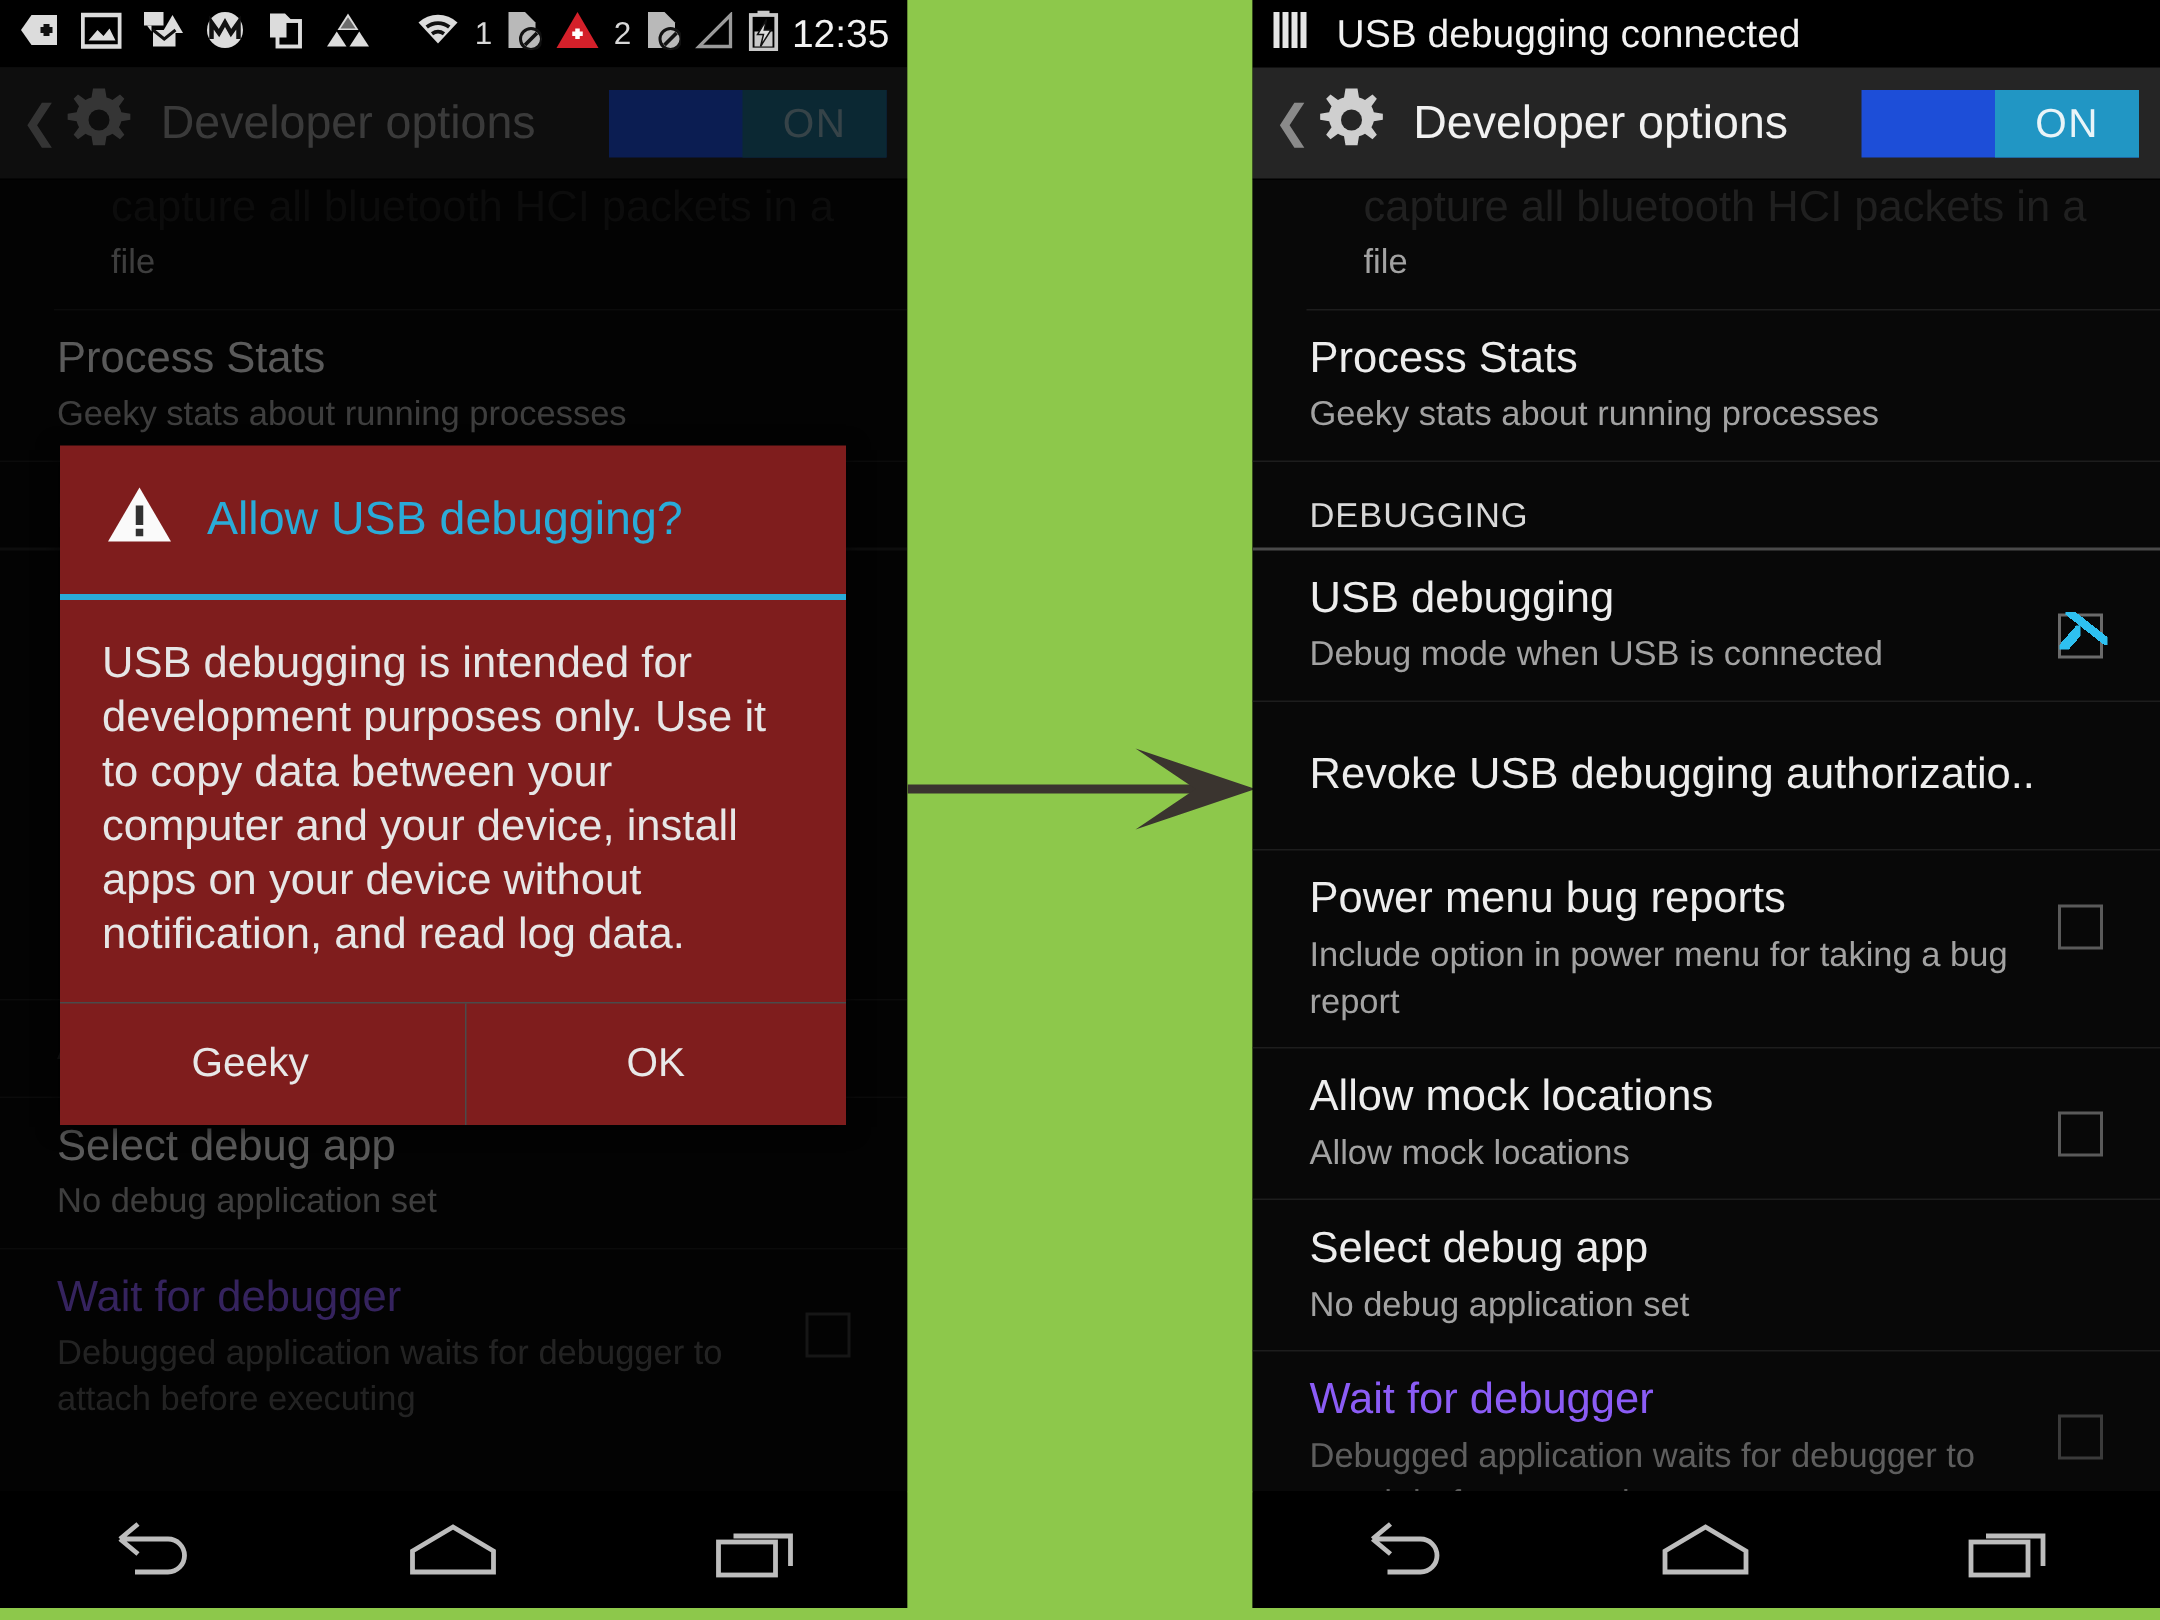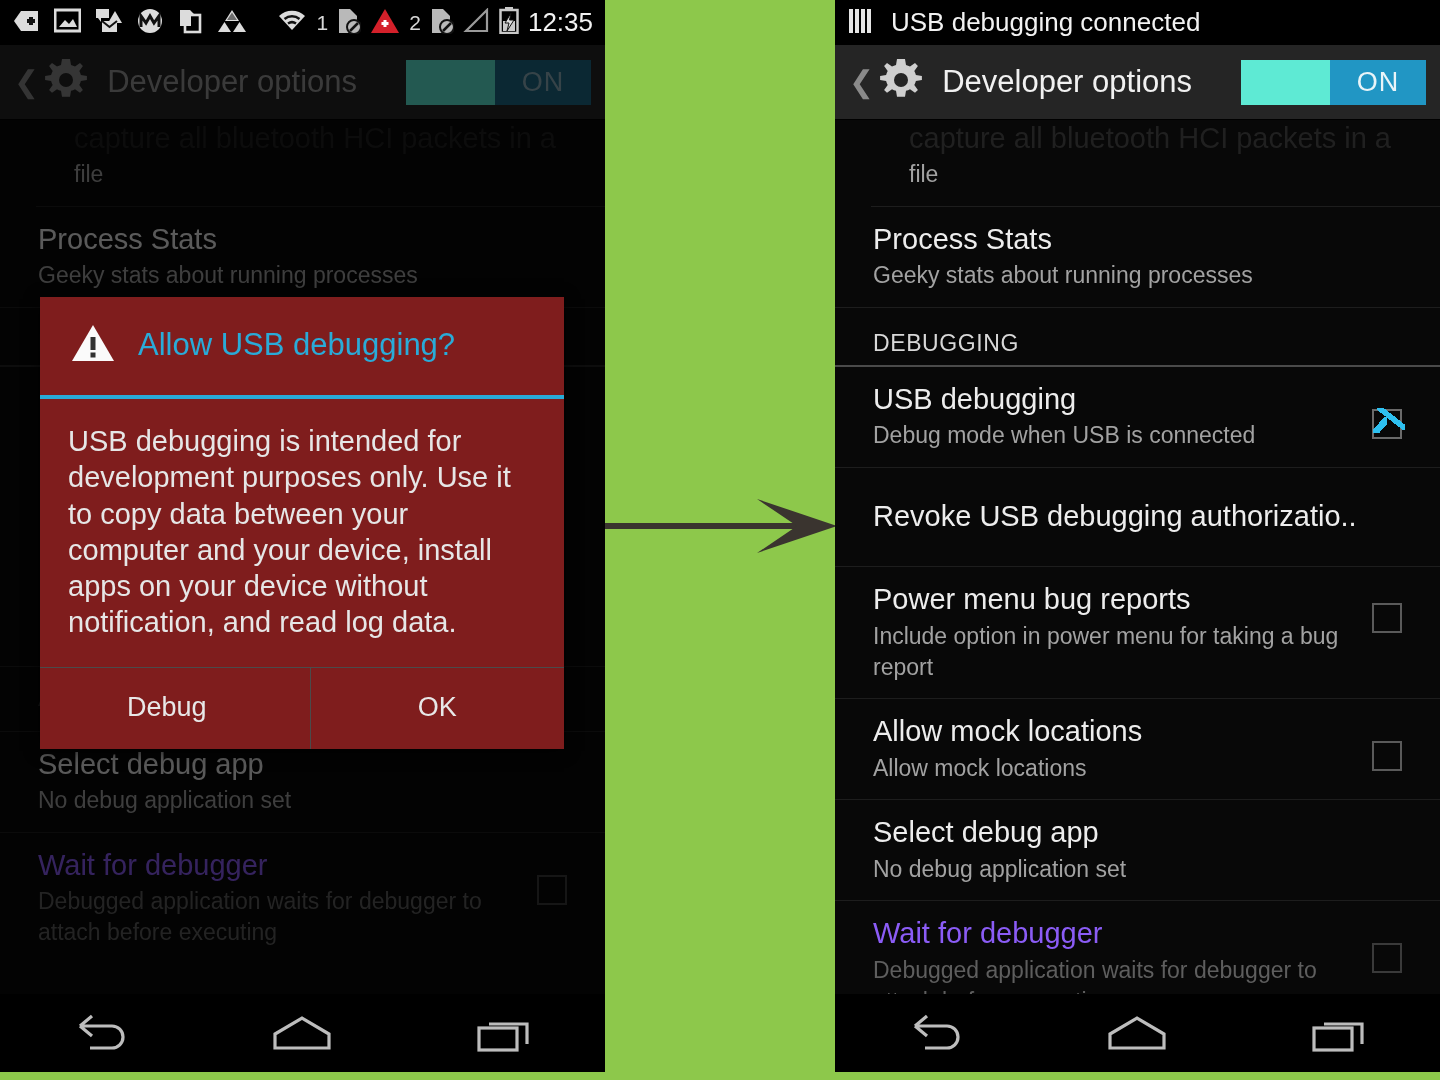--- a/index.html
+++ b/index.html
@@ -35,21 +35,21 @@
   .actionbar {
     position:relative; height:75px; background:#252525;
     display:flex; align-items:center; padding:0 14px;
     border-bottom:1px solid #000;
   }
   .back-caret { color:#8a8a8a; font-size:30px; line-height:1; margin-right:2px; }
   .gear { margin-right:16px; }
   .ab-title { font-size:31px; color:#f1f1f1; }
   .ab-title.dim { color:#9a9a9a; }
   .switch {
-    margin-left:auto; width:185px; height:45px; background:#5eead4;
+    margin-left:auto; width:185px; height:45px; background:#1d4ed8;
     display:flex; justify-content:flex-end; align-items:stretch;
   }
   .switch .knob {
     width:96px; background:#2196c4; color:#e9f4f8;
     display:flex; align-items:center; justify-content:center;
     font-size:27px; letter-spacing:1px;
   }
   .switch.dim .knob { background:#1d6a86; color:#8eb0bd; }
 
   
@@ -285,21 +285,21 @@
               <path d="M23 2 L44 38 H2 Z" fill="#fafafa"></path>
               <rect x="20.5" y="14" width="5" height="13" fill="#313131"></rect>
               <rect x="20.5" y="29.5" width="5" height="5" fill="#313131"></rect>
             </svg>
         </span>
         <span class="dlg-title">Allow USB debugging?</span>
       </div>
       <div class="dlg-rule"></div>
       <div class="dlg-body">USB debugging is intended for development purposes only. Use it to copy data between your computer and your device, install apps on your device without notification, and read log data.</div>
       <div class="dlg-btns">
-        <div class="dlg-btn">Debug</div>
+        <div class="dlg-btn">Geeky</div>
         <div class="dlg-btn">OK</div>
       </div>
     </div>
 
     <div class="navbar">
       <span class="navbtn">
         <svg width="62" height="44" viewBox="0 0 62 44">
             <path d="M10 14 L22 4 M10 14 L22 24 M10 14 H42 a11 11 0 0 1 0 22 H20" fill="none" stroke="#bdbdbd" stroke-width="3.2"></path>
           </svg>
       </span>

